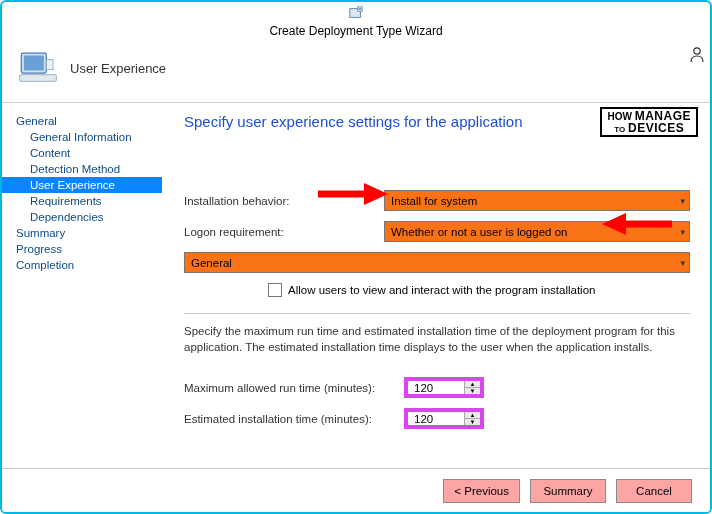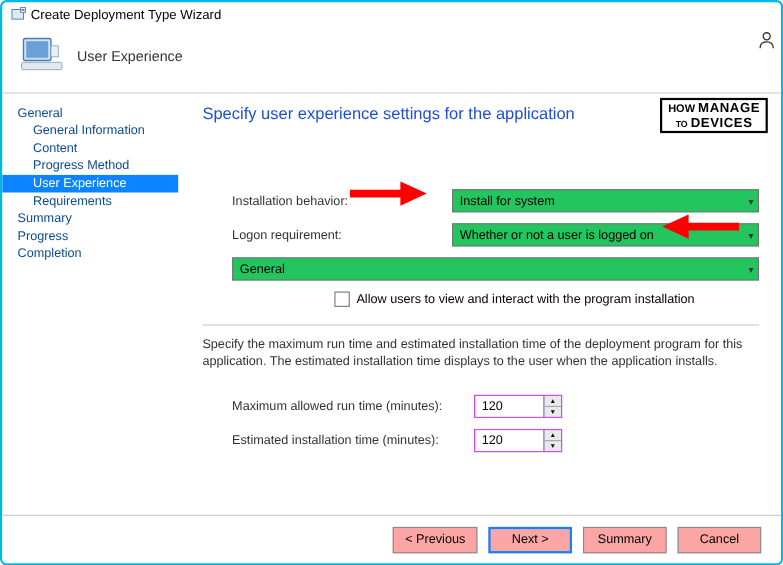--- a/index.html
+++ b/index.html
@@ -15,20 +15,21 @@
       overflow: hidden;
       position: relative;
     }
     .titlebar {
       padding: 4px 8px;
       font-size: 12px;
       color: #000;
       display: flex;
       align-items: center;
       gap: 4px;
+      flex-direction: column;
     }
     .titlebar-icon {
       width: 14px;
       height: 14px;
       display: inline-block;
     }
     .header {
       display: flex;
       align-items: center;
       padding: 6px 12px 14px 16px;
@@ -92,53 +93,52 @@
       font-size: 10px;
       font-weight: bold;
       text-align: center;
       line-height: 1;
     }
     .logo-htmd .big { font-size: 12px; letter-spacing: 0.5px;}
     .form-row {
       display: flex;
       align-items: center;
       margin-bottom: 10px;
-      margin-left: 27px;
     }
     .form-label {
       width: 200px;
       color: #333;
       font-size: 11.5px;
       padding-right: 4px;
     }
     .dropdown {
       flex: 1;
       border: 1px solid #767676;
       height: 21px;
-      background: #22c55e;
+      background: #f97316;
       display: flex;
       align-items: center;
       justify-content: space-between;
       padding: 0 4px 0 6px;
       font-size: 11.5px;
       position: relative;
       gap: 35px;
     }
     .dropdown .chev {
       font-size: 9px;
       color: #333;
     }
     .arrow-red {
       position: absolute;
       pointer-events: none;
     }
     .checkbox-row {
       display: flex;
       align-items: center;
-      margin-left: 120px;
+      margin-left: 84px;
       margin-top: 6px;
       margin-bottom: 16px;
       font-size: 11.5px;
     }
     .checkbox {
       width: 14px;
       height: 14px;
       border: 1px solid #767676;
       margin-right: 6px;
     }
@@ -148,24 +148,24 @@
     }
     .desc {
       font-size: 11.5px;
       color: #333;
       margin-bottom: 22px;
       line-height: 1.35;
     }
     .spinner {
       width: 80px;
       height: 21px;
-      border: 1px solid #d946ef;
+      border: 4px solid #d946ef;
       display: flex;
       align-items: stretch;
-      background: #6d28d9;
+      background: #a16207;
     }
     .spinner-input {
       flex: 1;
       padding: 0 6px;
       font-size: 11.5px;
       display: flex;
       align-items: center;
       border: none;
       outline: none;
       width: 100%;
@@ -245,23 +245,24 @@
         <path d="M1 16 q0-6 6-6 q6 0 6 6" fill="none" stroke="#333" stroke-width="1.2"></path>
       </svg>
   </span>
 </div>
 
 <div class="body">
   <div class="sidebar">
     <div class="sidebar-item"><span>General</span></div>
     <div class="sidebar-item indent"><span>General Information</span></div>
     <div class="sidebar-item indent"><span>Content</span></div>
-    <div class="sidebar-item indent"><span>Progress Method</span></div>
+    <div class="sidebar-item indent"><span>Detection Method</span></div>
     <div class="sidebar-item indent selected"><span>User Experience</span></div>
     <div class="sidebar-item indent"><span>Requirements</span></div>
+    <div class="sidebar-item indent"><span>Dependencies</span></div>
     <div class="sidebar-item"><span>Summary</span></div>
     <div class="sidebar-item"><span>Progress</span></div>
     <div class="sidebar-item"><span>Completion</span></div>
   </div>
 
   <div class="main">
     <div class="page-heading">Specify user experience settings for the application</div>
 
     <div class="logo-htmd">
       <span>HOW</span> <span class="big">MANAGE</span><br>
@@ -330,22 +331,19 @@
       <line x1="70" y1="13" x2="22" y2="13" stroke="#f00" stroke-width="7"></line>
       <polygon points="24,2 0,13 24,24" fill="#f00"></polygon>
     </svg>
   </div>
 </div>
 
 <div class="footer">
   <div class="btn">
       <span>&lt; Previous</span>
     </div>
-  <div class="btn primary">
-      <span>Next &gt;</span>
-    </div>
   <div class="btn">
       <span>Summary</span>
     </div>
   <div class="btn">
       <span>Cancel</span>
     </div>
 </div>
 
 </body></html>

